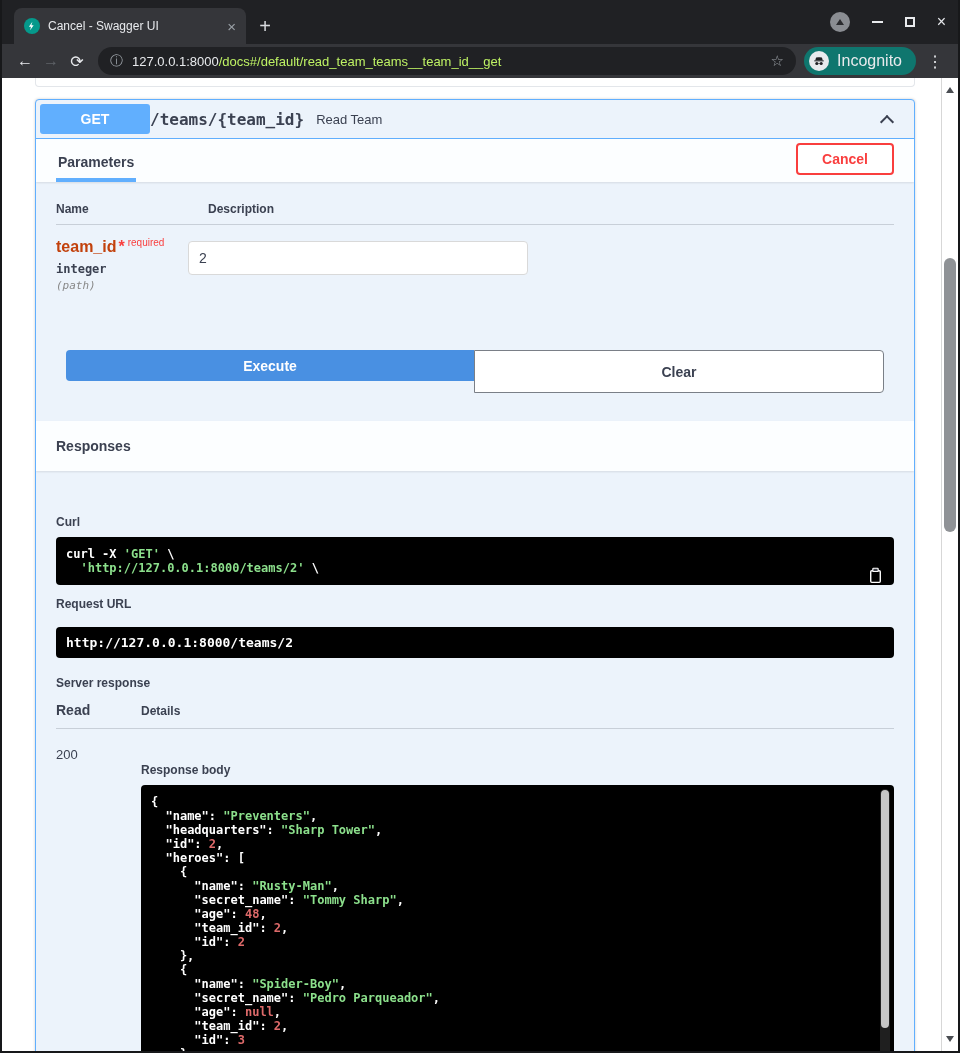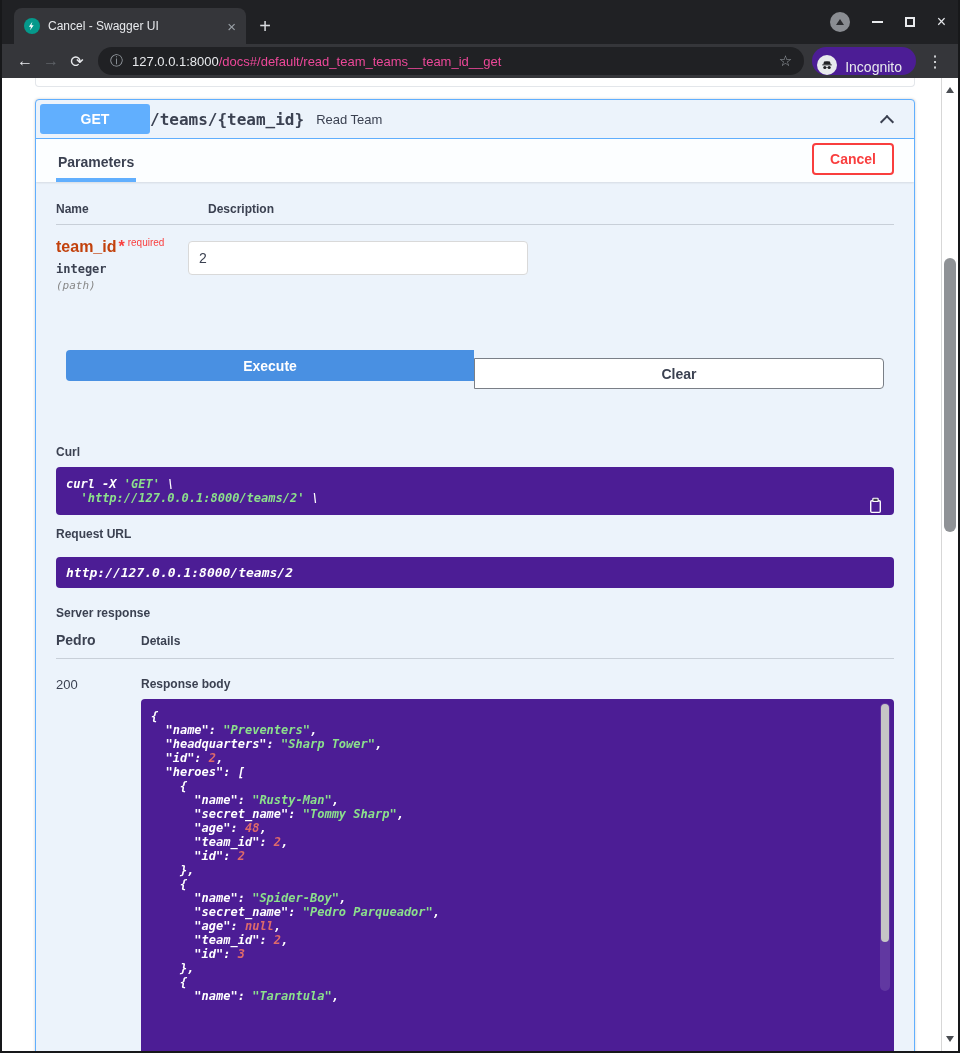--- a/index.html
+++ b/index.html
@@ -29,25 +29,25 @@
 
   .navbar { height:34px; background:#35363a; display:flex; align-items:center; padding:0 10px; flex:none; }
   .nav-icon { width:26px; height:26px; display:flex; align-items:center; justify-content:center;
               color:#e8eaed; font-size:16px; border-radius:50%; cursor:pointer; flex:none; }
   .nav-icon.disabled { color:#5f6368; }
   .urlbar { flex:1; height:28px; background:#202124; border-radius:14px; display:flex;
             align-items:center; padding:0 12px; margin:0 8px; min-width:0; }
   .info-icon { color:#9aa0a6; font-size:13px; margin-right:9px; }
   .url-text { font-size:13px; white-space:nowrap; overflow:hidden; flex:1; }
   .url-host { color:#e8eaed;margin-top:30px; }
-  .url-path { color:#ec4899;margin-top:24px; }
+  .url-path { color:#bef264;margin-top:24px; }
   .star-icon { color:#9aa0a6; font-size:15px; margin-left:8px; }
-  .incognito-badge { display:flex; align-items:flex-end; gap:8px; background:#4c1d95;
+  .incognito-badge { display:flex; align-items:center; gap:8px; background:#0f766e;
                      border-radius:15px; height:28px; padding:0 14px 0 5px; color:#e8eaed;
-                     font-size:14px; margin-right:6px; }
+                     font-size:16px; margin-right:6px; }
   .incog-circle { width:20px; height:20px; border-radius:50%; background:#e8eaed;
                   display:flex; align-items:center; justify-content:center; }
 
   
   .viewport { position:relative; flex:1; background:#fff; overflow:hidden; }
   .content { width:880px; margin-left:33px; padding-top:0; }
   .prev-edge { height:9px; border:1px solid #e3e6ea; border-top:none;
                border-radius:0 0 4px 4px; margin-bottom:12px; }
 
   .opblock { border:1px solid #61affe; border-radius:4px; background:#ecf3fb;
@@ -59,21 +59,21 @@
              font-weight:bold; color:#3b4151; }
   .op-desc { margin-left:12px; font-size:13px; color:#3b4151; }
   .chevron { width:10px; height:10px; border-right:2px solid #3b4151; border-bottom:2px solid #3b4151;
              transform:rotate(-135deg); margin-left:auto; margin-right:18px; margin-top:5px; cursor:pointer; }
 
   .section-header { background:rgba(255,255,255,.85); box-shadow:0 1px 2px rgba(0,0,0,.1);
                     display:flex; justify-content:space-between; align-items:flex-end; padding:0 20px; }
   .tab-title-sw { font-size:14px; font-weight:bold; color:#3b4151; padding:15px 2px 8px;
                   border-bottom:4px solid #61affe; }
   .cancel-btn { margin-bottom:7px; background:#fff; border:2px solid #f93e3e; color:#f93e3e;
-                font-weight:bold; font-size:14px; border-radius:4px; padding:6px 16px; cursor:pointer;
+                font-weight:bold; font-size:14px; border-radius:4px; padding:6px 24px; cursor:pointer;
                 font-family:"Liberation Sans",sans-serif; }
 
   .params-wrap { padding:0 20px; }
   .table-head { display:flex; padding:20px 0 8px; border-bottom:1px solid rgba(59,65,81,.2);
                 font-size:12px; font-weight:bold; color:#3b4151; }
   .col-name { width:152px; }
   .col-desc { flex:1; }
   .param-row { display:flex; padding-top:12px; }
   .param-name-cell { width:132px; }
   .param-name { font-size:16px; font-weight:bold; color:#c2410c; }
@@ -85,32 +85,32 @@
               font-style:italic; color:#888; }
   .param-value-cell { flex:1; }
   .param-input { margin-top:4px; width:340px; height:34px; border:1px solid #d9d9d9; border-radius:4px;
                  padding:0 10px; font-size:14px; color:#3b4151; background:#fff;
                  font-family:"Liberation Sans",sans-serif; }
   .execute-row { display:flex; margin:58px 10px 28px; }
   .execute-btn { flex:1; background:#4990e2; color:#fff; font-weight:bold; font-size:14px;
                  border:none; border-radius:4px 0 0 4px; height:31px; cursor:pointer;
                  font-family:"Liberation Sans",sans-serif; }
   .clear-btn { flex:1; background:#fff; color:#3b4151; font-weight:bold; font-size:14px;
-               border:1px solid #7a7f87; border-radius:0 4px 4px 0; height:31px; cursor:pointer;
-               font-family:"Liberation Sans",sans-serif;margin-top:8px; }
+               border:1px solid #7a7f87; border-radius:0 4px 4px 0; height:43px; cursor:pointer;
+               font-family:"Liberation Sans",sans-serif; }
 
   .responses-header { background:rgba(255,255,255,.85); box-shadow:0 1px 2px rgba(0,0,0,.1);
                       padding:17px 20px; font-size:14px; font-weight:bold; color:#3b4151; }
   .responses-inner { padding:28px 20px 20px; }
-  .block-label { font-size:12px; font-weight:bold; color:#3b4151; }
+  .block-label { font-size:12px; font-weight:bold; color:#3b4151;margin-top:16px; }
   .mt  { margin-top:12px; }
   .mt2 { margin-top:18px; }
 
-  .code-block { background:#4c1d95; border-radius:4px; color:#fff;
-                font-family:"DejaVu Sans Mono",monospace; font-weight:bold; font-size:12px;font-style:italic; }
+  .code-block { background:#000000; border-radius:4px; color:#fff;
+                font-family:"DejaVu Sans Mono",monospace; font-weight:bold; font-size:12px; }
   .curl-block { margin-top:8px; padding:10px; position:relative; }
   .url-block  { margin-top:16px; padding:8px 10px; font-size:13px; white-space:pre; }
   .body-block { margin-top:8px; padding:10px 28px 10px 10px; height:370px; position:relative; overflow:hidden; }
   .code-line { white-space:pre; line-height:14px; }
   .tok-p { color:#ffffff; }
   .tok-k { color:#ffffff; }
   .tok-s { color:#8ce08c; }
   .tok-n { color:#de6a6a; }
   .copy-btn { position:absolute; right:10px; top:30px; cursor:pointer; line-height:0; }
 
@@ -209,20 +209,23 @@
             <div class="param-value-cell">
               <input class="param-input" type="text" value="2" style="">
             </div>
           </div>
           <div class="execute-row">
             <button class="execute-btn">Execute</button>
             <button class="clear-btn">Clear</button>
           </div>
         </div>
 
+        <div class="responses-header">
+          <span>Responses</span>
+        </div>
 
         <div class="responses-inner">
           <div class="block-label">Curl</div>
           <div class="code-block curl-block">
             <div>
                 <div class="code-line"><span class="tok-p">curl -X </span><span class="tok-s">'GET'</span><span class="tok-p"> \</span></div>
                 <div class="code-line"><span class="tok-p">  </span><span class="tok-s">'http://127.0.0.1:8000/teams/2'</span><span class="tok-p"> \</span></div>
               </div>
             <span class="copy-btn">
               <svg width="17" height="17" viewBox="0 0 16 16">
@@ -231,21 +234,21 @@
               </svg>
             </span>
           </div>
 
           <div class="block-label mt">Request URL</div>
           <div class="code-block url-block">http://127.0.0.1:8000/teams/2</div>
 
           <div class="block-label mt2">Server response</div>
 
           <div class="table-head" style="padding:12px 0 10px; border-bottom:1px solid rgba(59,65,81,.2); align-items:flex-end;">
-            <div style="width:85px; font-size:14px; font-weight:600;">Pedro</div>
+            <div style="width:85px; font-size:14px; font-weight:600;">Read</div>
             <div style="flex:1; font-size:12px;">Details</div>
           </div>
 
           <div class="param-row" style="padding-top:18px;">
             <div style="width:85px; font-size:13px; color:#3b4151;">200</div>
             <div style="flex:1;">
               <div class="block-label">Response body</div>
               <div class="code-block body-block">
                 <div>
                     <div class="code-line"><span class="tok-p">{</span></div>

